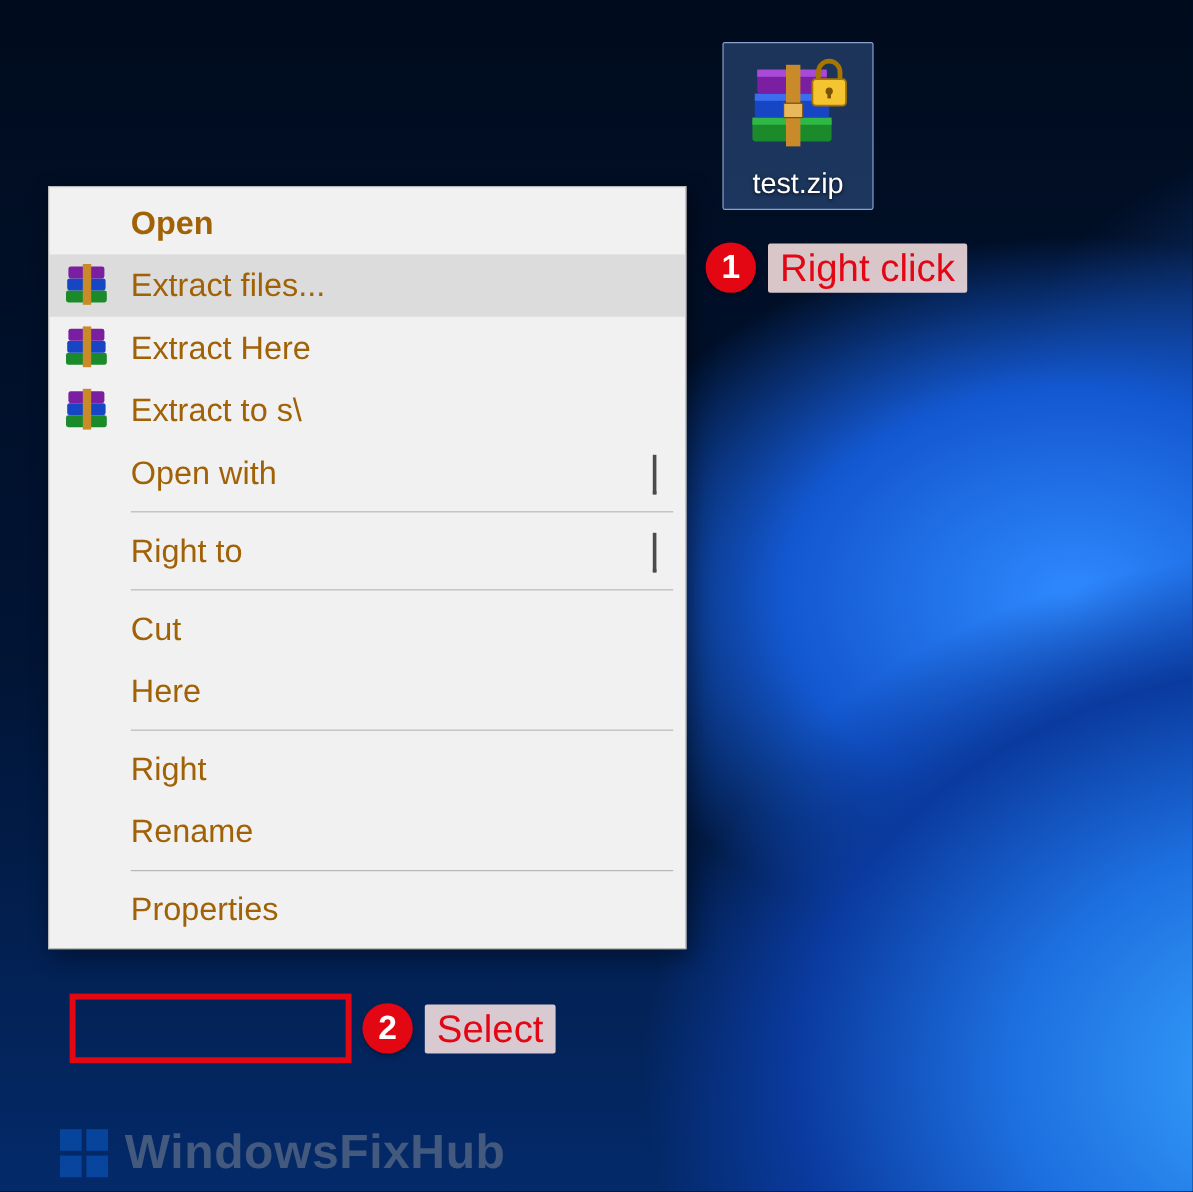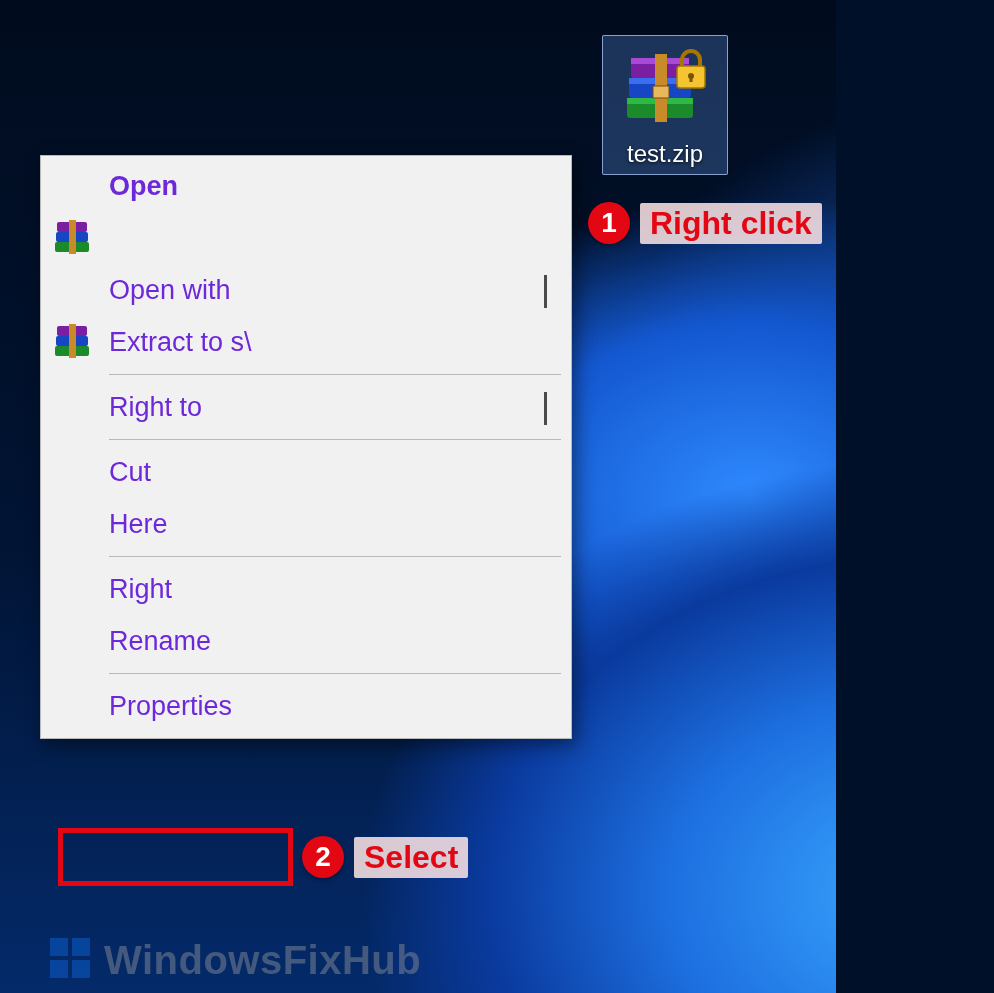--- a/index.html
+++ b/index.html
@@ -8,21 +8,21 @@
     width: 994px;
     height: 993px;
     overflow: hidden;
     font-family: "Segoe UI", Arial, sans-serif;
     background: #001028;
   }
 
   
   .desktop {
     position: relative;
-    width: 836px;
+    width: 994px;
     height: 993px;
     background:
       radial-gradient(900px 700px at 110% 90%, #3aa8ff 0%, #1d6fe0 28%, #0a3a9e 48%, rgba(10,58,158,0) 62%),
       radial-gradient(700px 500px at 90% 50%, #2f8aff 0%, #1357cf 35%, rgba(6,30,80,0) 60%),
       radial-gradient(800px 400px at 130% 30%, #1a57c0 0%, rgba(10,50,140,0) 55%),
       linear-gradient(180deg, #000b1d 0%, #011434 55%, #042a6a 100%);
   }
 
   
   .file {
@@ -62,21 +62,21 @@
     border: 1px solid #b9b9b9;
     box-shadow: 4px 6px 18px rgba(0,0,0,.45);
     padding: 4px 0 6px;
   }
   .context-menu .item {
     display: flex;
     align-items: center;
     height: 52px;
     padding: 0 18px 0 10px;
     font-size: 27px;
-    color: #6d28d9;
+    color: #a16207;
     cursor: default;
   }
   .context-menu .item .ico {
     width: 46px;
     height: 40px;
     margin-right: 12px;
     flex: 0 0 46px;
     display: flex;
     align-items: center;
     justify-content: center;
@@ -120,37 +120,38 @@
     color: #fff;
     font-size: 28px;
     font-weight: 700;
     display: flex;
     align-items: center;
     justify-content: center;
     box-shadow: 0 2px 4px rgba(0,0,0,.3);
   }
   .callout .label {
     font-size: 32px;
-    font-weight: 700;
+    font-weight: 400;
     color: #e30613;
     background: rgba(255,230,230,.85);
     padding: 2px 10px;
     border-radius: 2px;
   }
 
   
   .watermark {
     position: absolute;
     left: 50px;
     bottom: 10px;
     font-size: 40px;
     font-weight: 600;
     color: rgba(120,130,145,.55);
     letter-spacing: .5px;
     display: flex;
+    align-items: center;
     gap: 14px;
     pointer-events: none;
   }
   .watermark .wlogo {
     width: 40px;
     height: 40px;
     display: grid;
     grid-template-columns: 1fr 1fr;
     grid-template-rows: 1fr 1fr;
     gap: 4px;
@@ -200,50 +201,62 @@
     </div>
   </div>
 
   <div class="context-menu">
 
     <div class="item bold">
       <span class="ico"></span>
       <span class="txt">Open</span>
     </div>
 
-
-    <div class="item">
+    <div class="item hover">
       <span class="ico">
         <svg viewBox="0 0 46 40" width="46" height="40">
           <rect x="4" y="24" width="34" height="10" rx="2" fill="#1a8a2a"></rect>
           <rect x="5" y="14" width="32" height="10" rx="2" fill="#1646c4"></rect>
           <rect x="6" y="4" width="30" height="10" rx="2" fill="#7a1fa2"></rect>
           <rect x="18" y="2" width="7" height="34" fill="#c98a2a"></rect>
         </svg>
       </span>
-    </div>
-
-    <div class="item">
-      <span class="ico"></span>
-      <span class="txt">Open with</span>
-      <span class="arrow"><span class="chev"></span></span>
+      <span class="txt">Extract files...</span>
+    </div>
+
+    <div class="item">
+      <span class="ico">
+        <svg viewBox="0 0 46 40" width="46" height="40">
+          <rect x="4" y="24" width="34" height="10" rx="2" fill="#1a8a2a"></rect>
+          <rect x="5" y="14" width="32" height="10" rx="2" fill="#1646c4"></rect>
+          <rect x="6" y="4" width="30" height="10" rx="2" fill="#7a1fa2"></rect>
+          <rect x="18" y="2" width="7" height="34" fill="#c98a2a"></rect>
+        </svg>
+      </span>
+      <span class="txt">Extract Here</span>
     </div>
 
     <div class="item">
       <span class="ico">
         <svg viewBox="0 0 46 40" width="46" height="40">
           <rect x="4" y="24" width="34" height="10" rx="2" fill="#1a8a2a"></rect>
           <rect x="5" y="14" width="32" height="10" rx="2" fill="#1646c4"></rect>
           <rect x="6" y="4" width="30" height="10" rx="2" fill="#7a1fa2"></rect>
           <rect x="18" y="2" width="7" height="34" fill="#c98a2a"></rect>
         </svg>
       </span>
       <span class="txt">Extract to s\</span>
     </div>
 
+    <div class="item">
+      <span class="ico"></span>
+      <span class="txt">Open with</span>
+      <span class="arrow"><span class="chev"></span></span>
+    </div>
+
     <div class="sep"></div>
 
     <div class="item">
       <span class="ico"></span>
       <span class="txt">Right to</span>
       <span class="arrow"><span class="chev"></span></span>
     </div>
 
     <div class="sep"></div>
 

